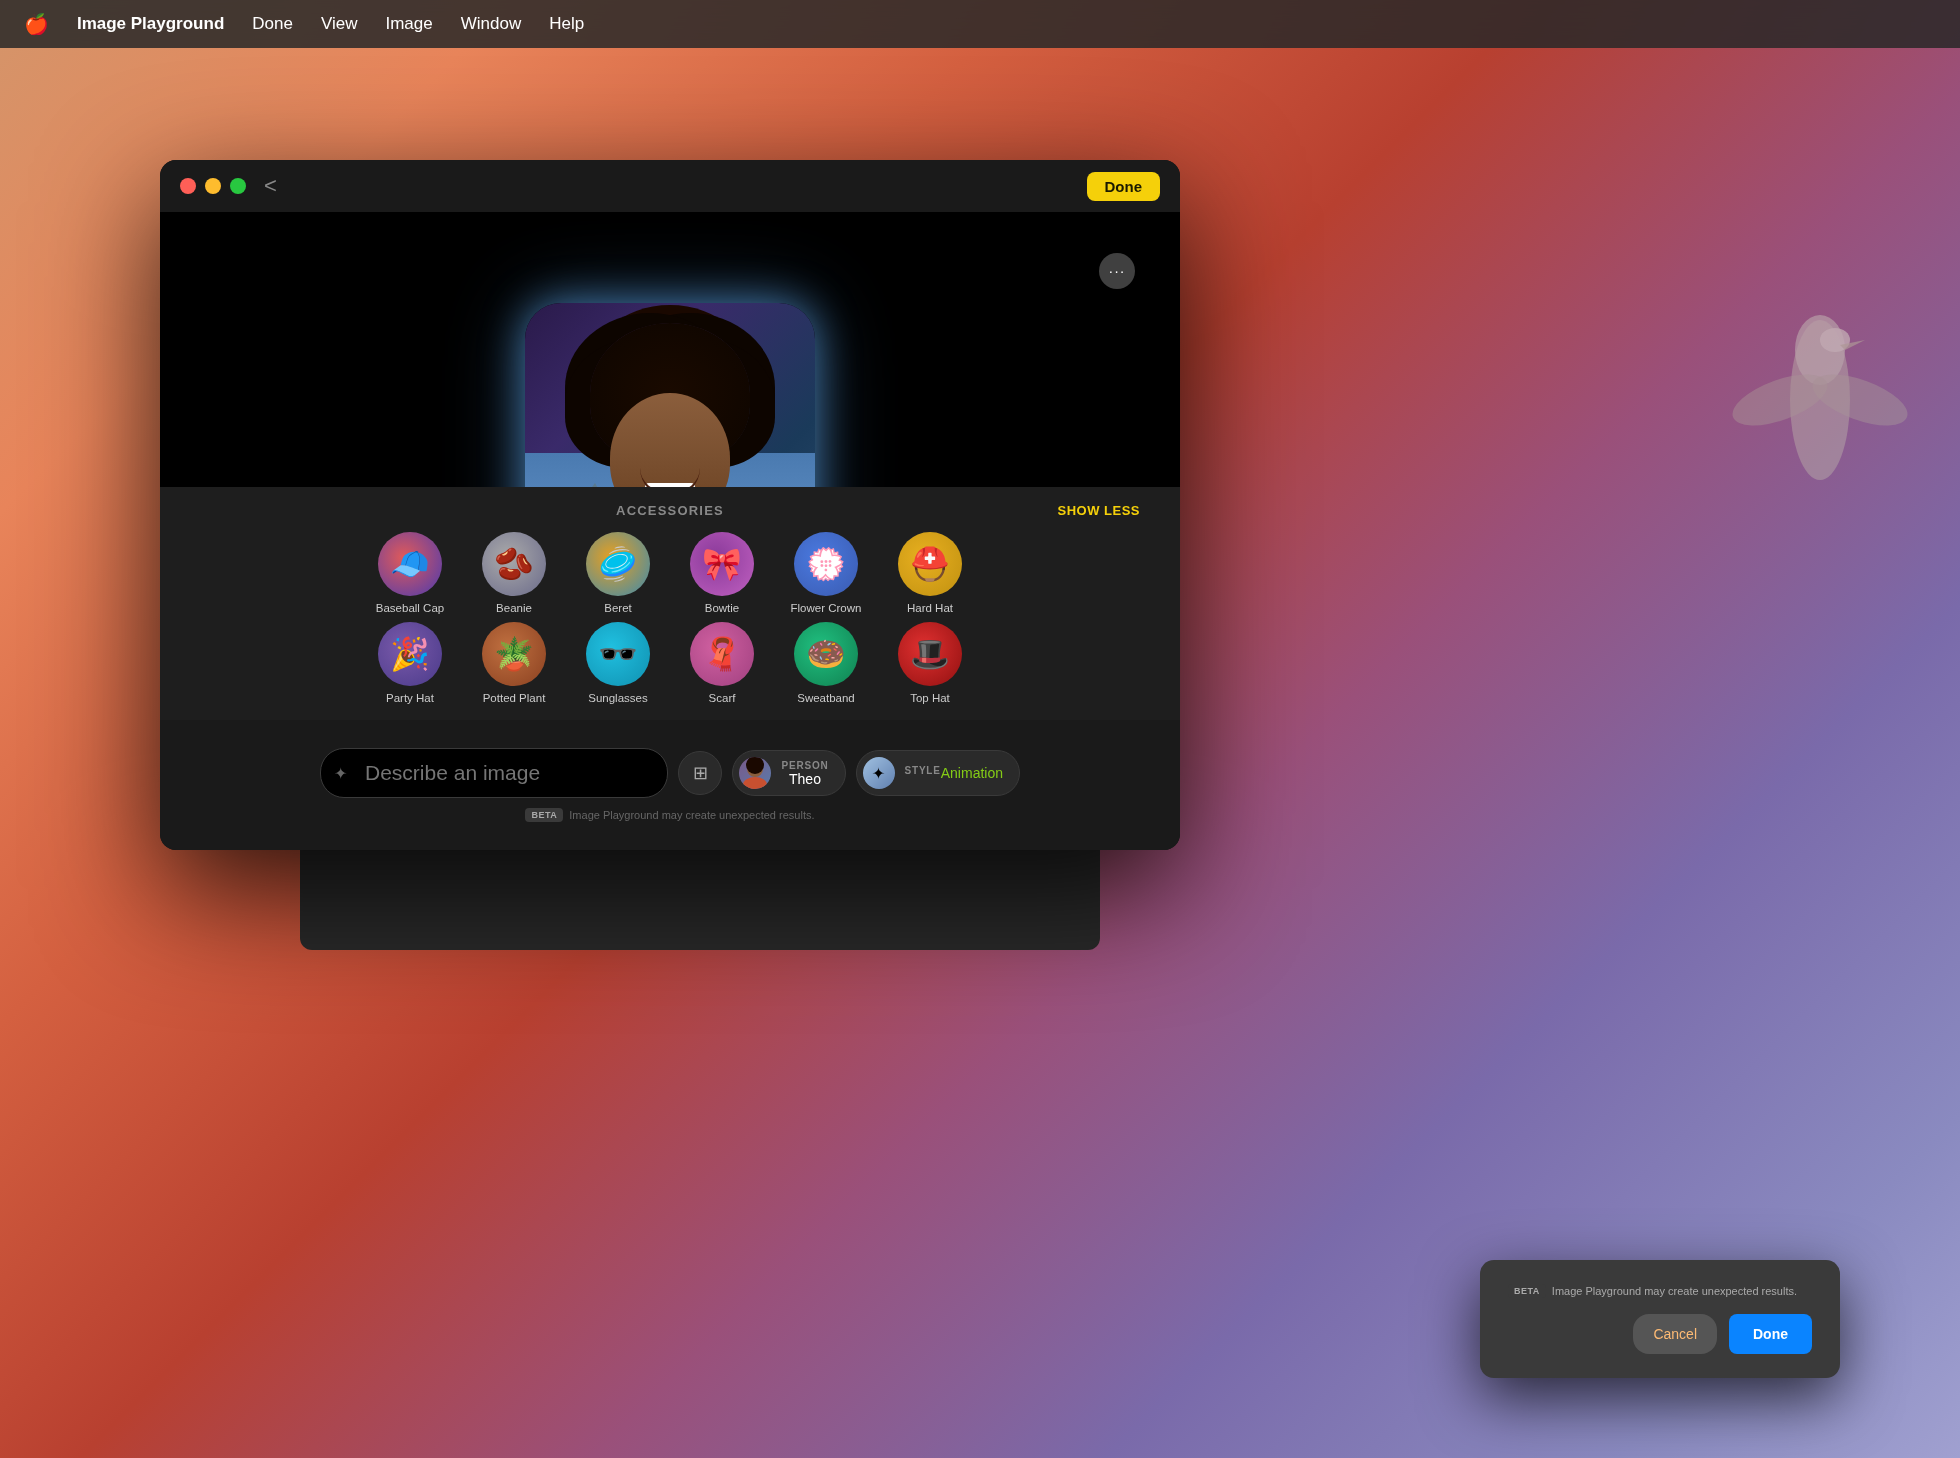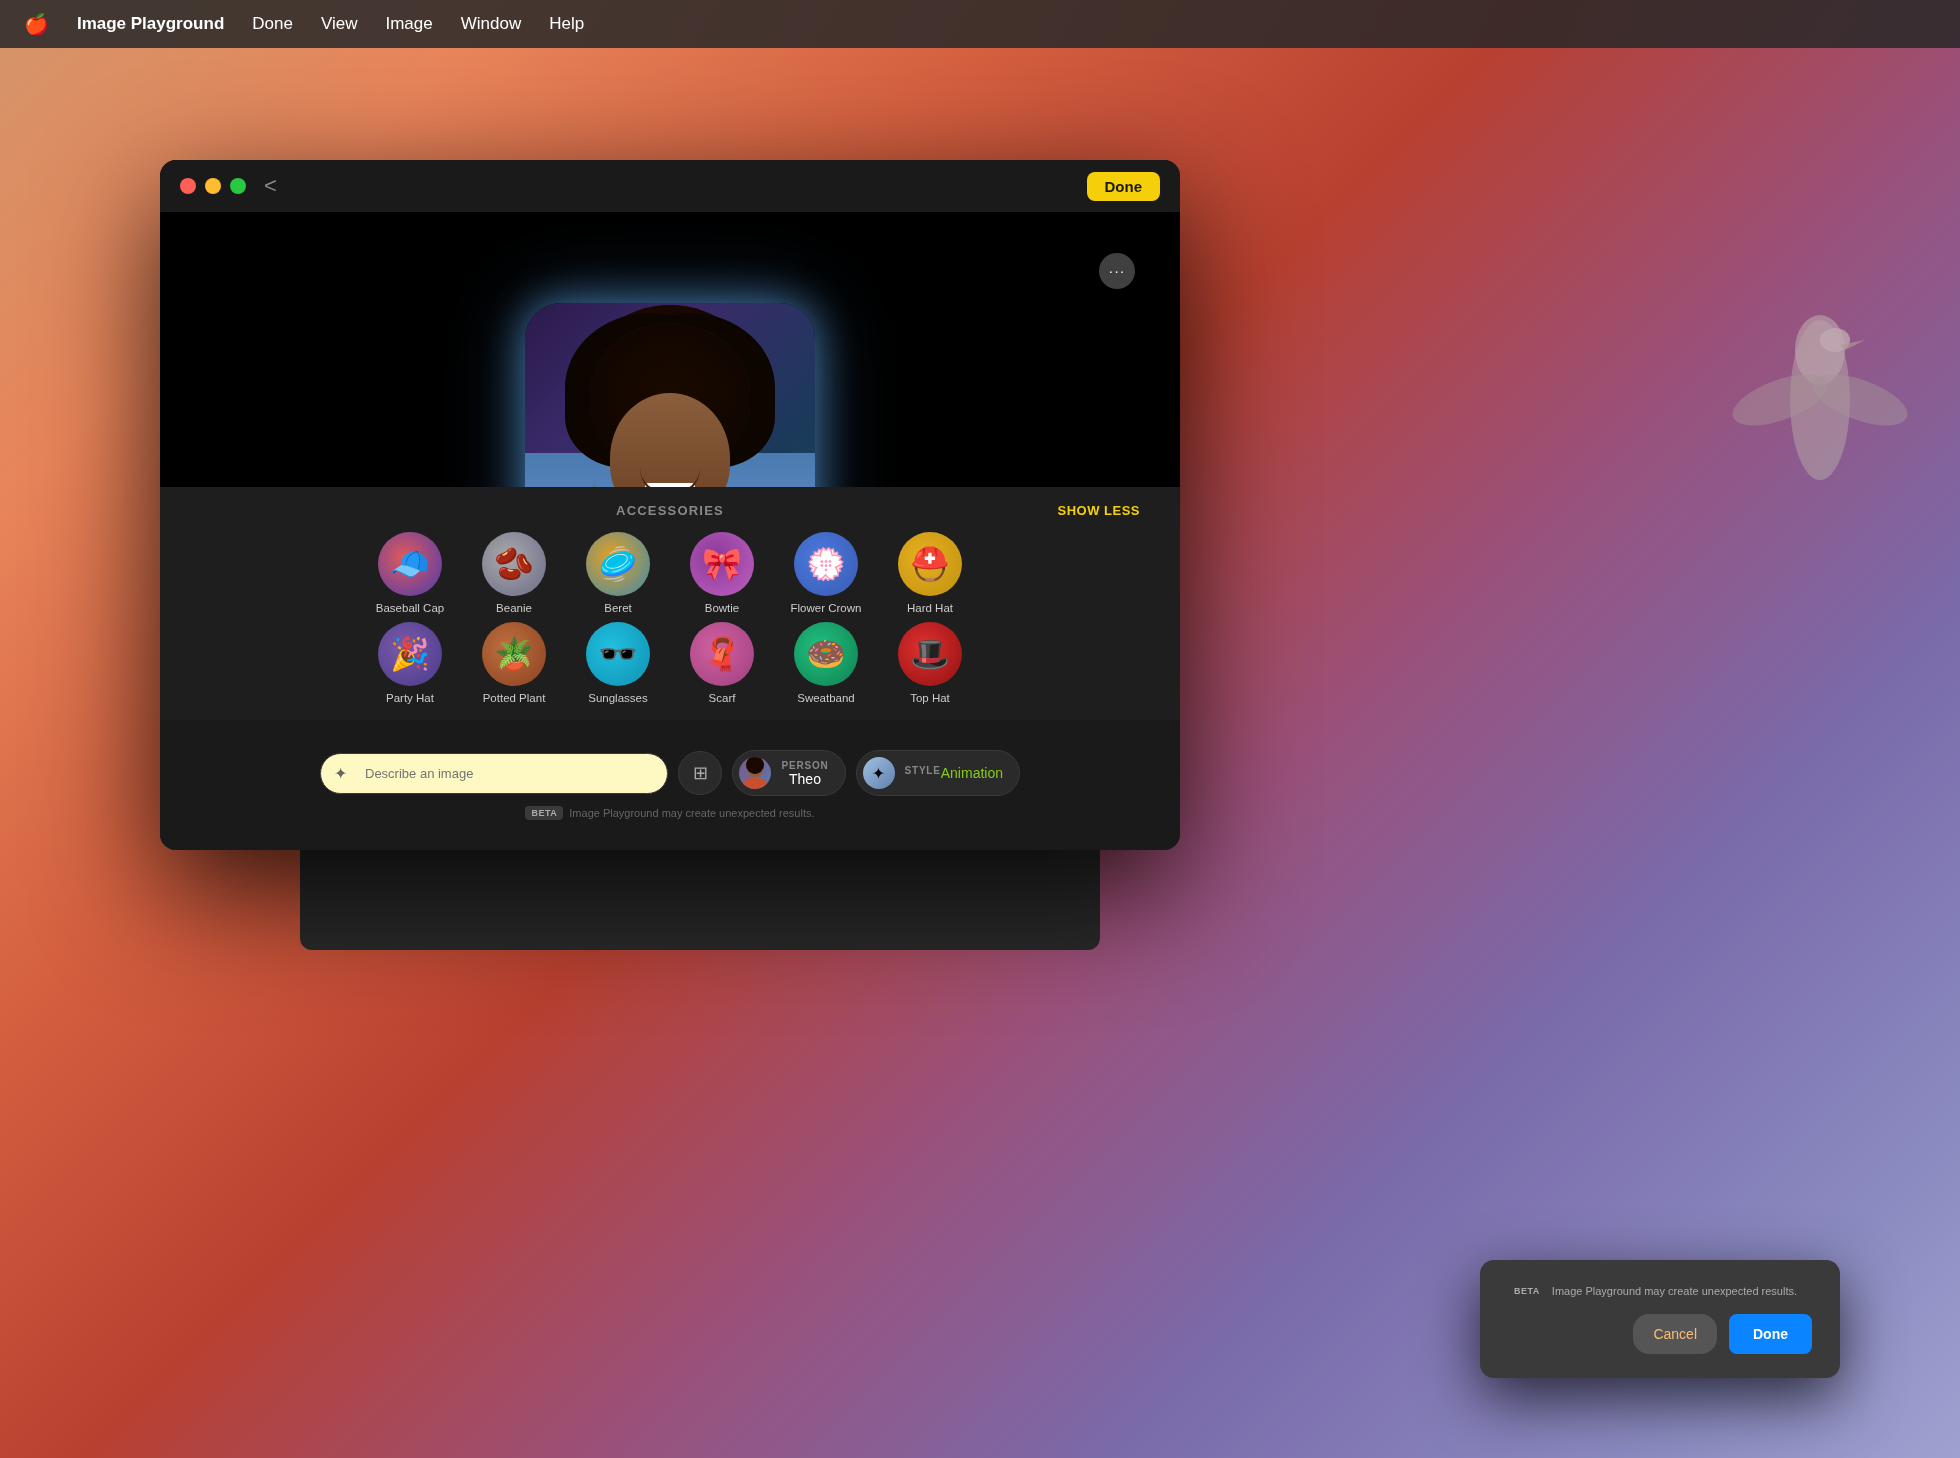--- a/index.html
+++ b/index.html
@@ -411,26 +411,26 @@
       position: absolute;
       left: 14px;
       top: 50%;
       transform: translateY(-50%);
       font-size: 16px;
       color: #666;
     }
 
     .input-field {
       width: 100%;
-      background: #fef9c3;
+      background: #000000;
       border: 1px solid #3a3a3a;
       border-radius: 24px;
       padding: 12px 20px 12px 44px;
       color: #888;
-      font-size: 13px;
+      font-size: 21px;
       outline: none;
     }
 
     .image-btn {
       width: 44px;
       height: 44px;
       background: #2a2a2a;
       border: 1px solid #3a3a3a;
       border-radius: 50%;
       display: flex;

